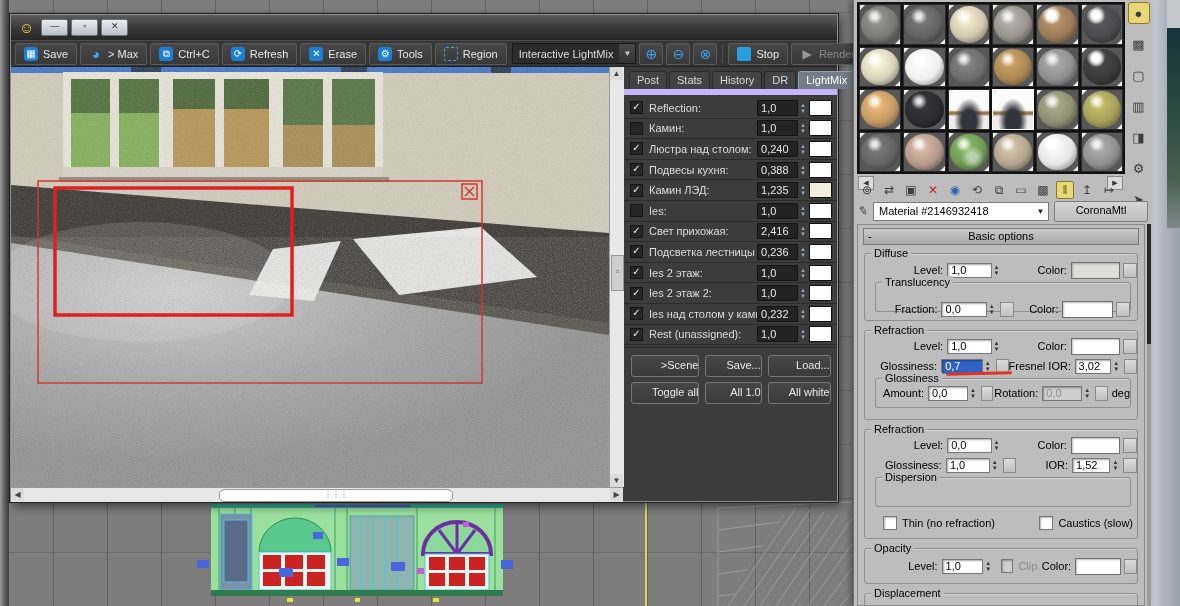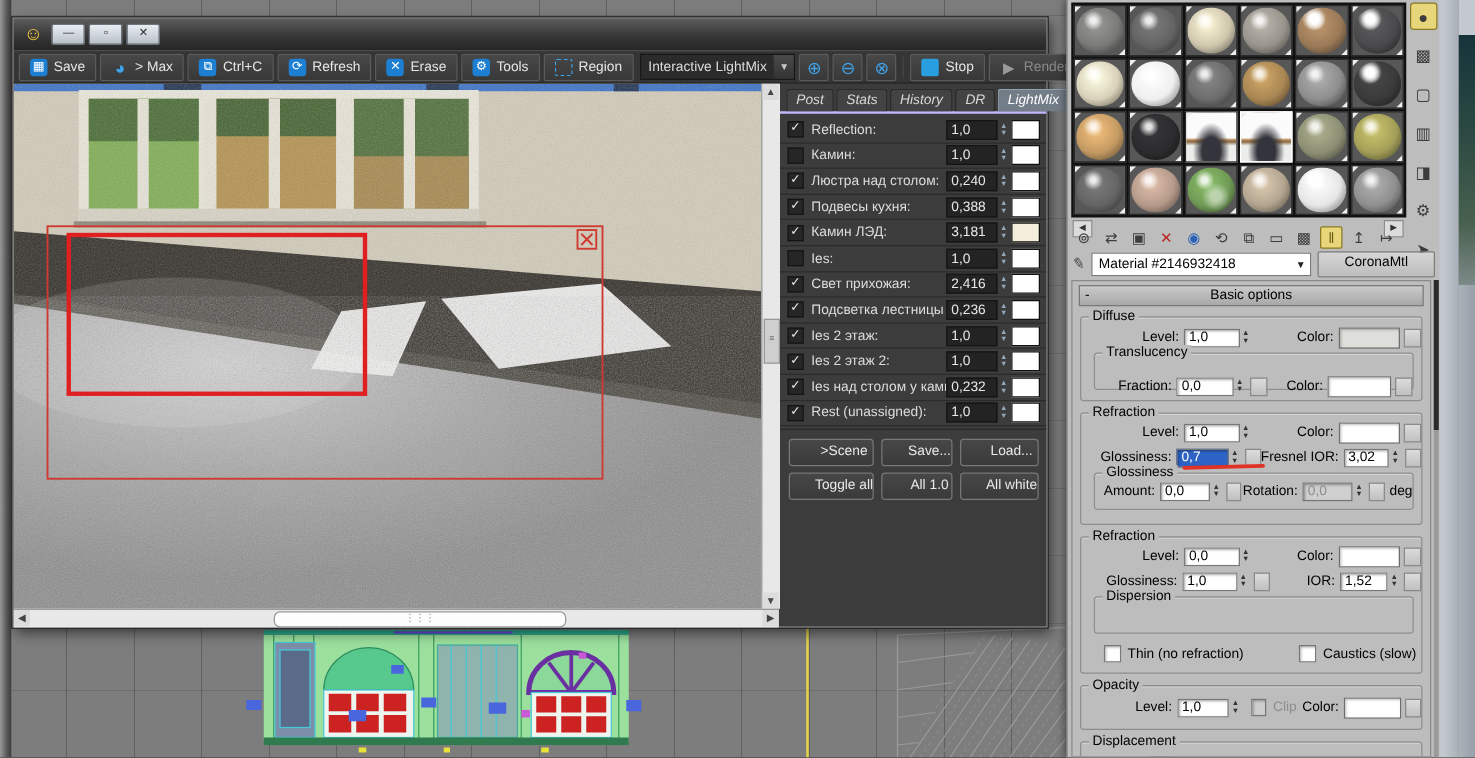--- a/index.html
+++ b/index.html
@@ -62,37 +62,37 @@
   .vscroll .sarr{position:absolute;left:0;width:13px;height:13px;color:#444;font-size:8px;
     text-align:center;line-height:13px;background:#dcdcdc;}
   .vthumb{position:absolute;left:1px;top:188px;width:11px;height:34px;background:#cfcfcf;
     border:1px solid #999;color:#777;font-size:7px;text-align:center;line-height:32px;}
   .hscroll{position:absolute;left:0;top:420px;width:612px;height:14px;background:#e8e8e8;border-top:1px solid #9a9a9a;}
   .hscroll .sarr{position:absolute;top:0;width:13px;height:13px;color:#444;font-size:8px;text-align:center;line-height:13px;background:#dcdcdc;}
   .hthumb{position:absolute;left:208px;top:1px;width:232px;height:11px;background:#fdfdfd;
     border:1px solid #9a9a9a;border-radius:5px;color:#888;font-size:8px;text-align:center;line-height:10px;}
   
   .lm-panel{width:214px;background:#3c3c3c;border-left:1px solid #1f1f1f;display:flex;flex-direction:column;}
-  .lm-tabs{display:flex;gap:2px;padding:4px 4px 0 6px;border-bottom:2px solid #c4b5fd;font-style:italic;}
+  .lm-tabs{display:flex;gap:2px;padding:4px 4px 0 6px;border-bottom:6px solid #c4b5fd;}
   .lm-tab{padding:2px 7px 3px;font-size:11px;color:#d8d8d8;background:#434343;
     border:1px solid #2a2a2a;border-bottom:none;border-radius:3px 3px 0 0;}
   .lm-tab.active{background:#737d88;color:#fff;border-color:#8fa0b0;}
   .lm-rows{padding-top:3px;}
   .lmrow{display:flex;align-items:center;height:19.6px;padding:0 5px 0 7px;border-bottom:1px solid rgba(0,0,0,.28);}
   .lmchk{width:11px;height:11px;background:#262626;border:1px solid #141414;color:#eee;
     font-size:10px;line-height:10px;text-align:center;margin-right:6px;flex:none;}
   .lmlab{flex:1;font-size:11px;color:#dcdcdc;white-space:nowrap;overflow:hidden;}
   .lmval{width:33px;height:14px;background:#232323;border:1px solid #141414;color:#e8e8e8;
     font-size:11px;line-height:14px;padding:0 3px;flex:none;}
   .spn{display:flex;flex-direction:column;justify-content:center;margin:0 3px 0 2px;flex:none;}
   .spn i{font-style:normal;font-size:6px;line-height:6px;color:#93a7bb;}
   .lmsw{width:21px;height:14px;border:1px solid #101010;flex:none;}
   .lm-btns{display:grid;grid-template-columns:repeat(3,1fr);gap:5px 6px;padding:7px 8px;border-top:1px solid #2a2a2a;margin-top:2px;}
   .lmb{height:20px;background:linear-gradient(#474747,#3a3a3a);border:1px solid #777;
-    border-radius:3px;color:#e8e8e8;font-size:11px;line-height:18px;text-align:center;white-space:nowrap;padding-left:20px;}
+    border-radius:3px;color:#e8e8e8;font-size:11px;line-height:18px;text-align:right;white-space:nowrap;padding-left:20px;}
   
   .mat{position:absolute;left:853px;top:0;width:297px;height:606px;background:#bdbdbd;
     border-left:1px solid #6f6f6f;box-shadow:-2px 0 6px rgba(0,0,0,.4);}
   .slots{position:absolute;left:3px;top:2px;width:268px;height:172px;background:#111;
     display:grid;grid-template-columns:repeat(6,1fr);grid-template-rows:repeat(4,1fr);gap:2px;padding:2px;box-sizing:border-box;}
   .slot{position:relative;background:#555;border:1px solid #2a2a2a;overflow:hidden;}
   .slot.sel{border:1px solid #fff;}
   .slot::before,.slot::after{content:"";position:absolute;width:0;height:0;border-style:solid;z-index:3;}
   .slot::before{left:0;top:0;border-width:5px 5px 0 0;border-color:#eee transparent transparent transparent;}
   .slot::after{right:0;bottom:0;border-width:0 0 5px 5px;border-color:transparent transparent #eee transparent;}
@@ -432,21 +432,21 @@
       <span class="lmval">0,388</span>
       <span class="spn">
                 <i>▲</i>
                 <i>▼</i>
               </span>
       <span class="lmsw" style="background: rgb(255, 255, 255);"></span>
     </div>
             <div class="lmrow">
       <span class="lmchk">✓</span>
       <span class="lmlab">Камин ЛЭД:</span>
-      <span class="lmval">3,181</span>
+      <span class="lmval">1,235</span>
       <span class="spn">
                 <i>▲</i>
                 <i>▼</i>
               </span>
       <span class="lmsw" style="background: rgb(242, 238, 218);"></span>
     </div>
             <div class="lmrow">
       <span class="lmchk"></span>
       <span class="lmlab">Ies:</span>
       <span class="lmval">1,0</span>

